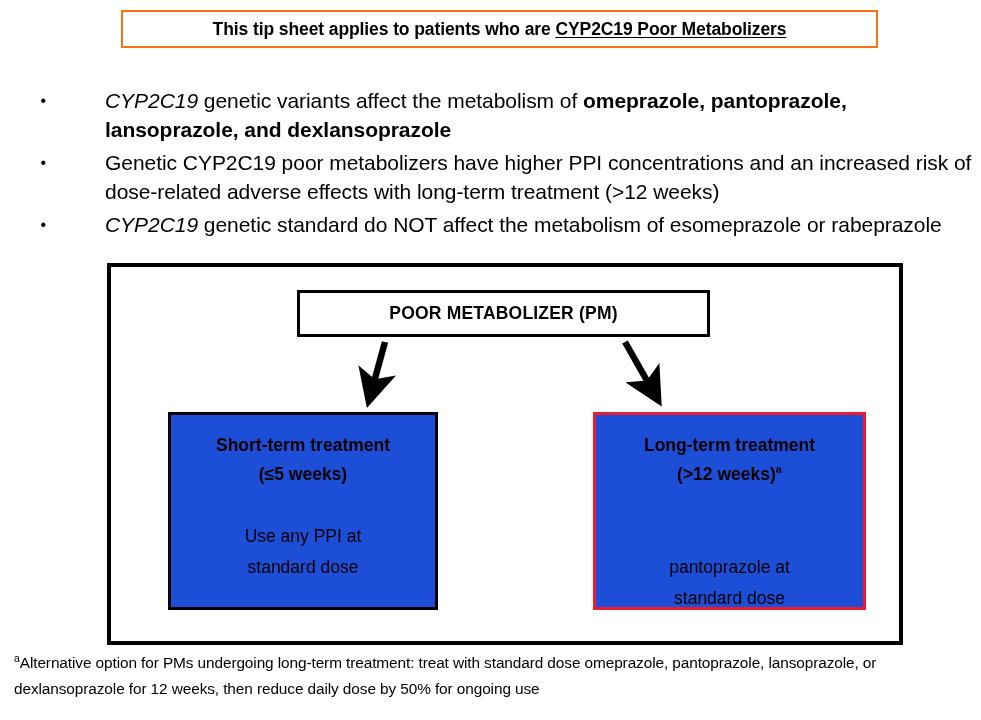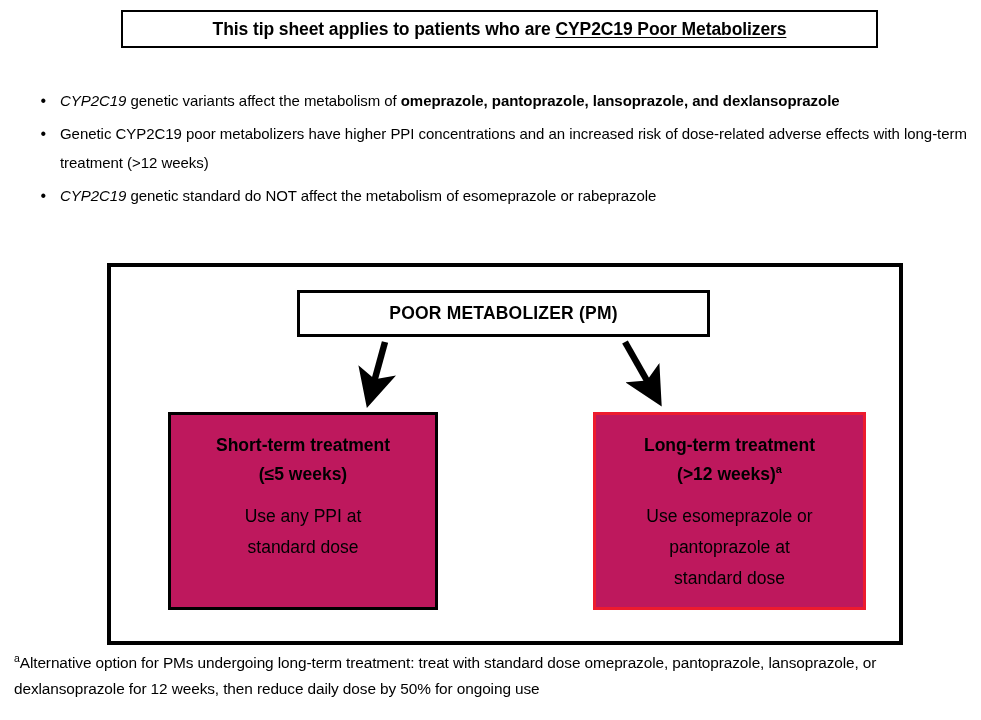--- a/index.html
+++ b/index.html
@@ -17,21 +17,21 @@
   }
 
   
   .header-box {
     position: absolute;
     left: 121px;
     top: 10px;
     width: 757px;
     height: 38px;
     box-sizing: border-box;
-    border: 2px solid #000000;
+    border: 2px solid #f97316;
     background: #ffffff;
     display: flex;
     align-items: center;
     justify-content: center;
   }
   .header-text {
     font-size: 17.5px;
     font-weight: bold;
     letter-spacing: -0.1px;
     white-space: nowrap;
@@ -56,23 +56,24 @@
   .bullet-marker {
     flex: 0 0 auto;
     width: 32px;
     text-align: right;
     padding-right: 14px;
     font-size: 16px;
     line-height: 29px;
   }
   .bullet-text {
     flex: 1 1 auto;
-    font-size: 15px;
+    font-size: 21px;
     line-height: 29px;
     letter-spacing: -0.05px;
+    margin-left: 45px;
   }
   .bullet-text i { font-style: italic; }
   .bullet-text b { font-weight: bold; }
 
   
   .flow-container {
     position: absolute;
     left: 107px;
     top: 263px;
     width: 796px;
@@ -110,21 +111,21 @@
     width: 796px;
     height: 382px;
     pointer-events: none;
   }
 
   
   .tx-box {
     position: absolute;
     top: 145px;
     box-sizing: border-box;
-    background: #be185d;
+    background: #1d4ed8;
     display: flex;
     flex-direction: column;
     align-items: center;
     padding-top: 16px;
   }
   .tx-box-left {
     left: 57px;
     width: 270px;
     height: 198px;
     border: 3px solid #000000;
@@ -144,21 +145,21 @@
   .tx-title sup {
     font-size: 11px;
     vertical-align: super;
     line-height: 0;
   }
   .tx-body {
     font-size: 17.5px;
     font-weight: normal;
     line-height: 31px;
     text-align: center;
-    margin-top: 12px;
+    margin-top: 32px;
   }
 
   
   .footnote {
     position: absolute;
     left: 14px;
     top: 650px;
     width: 955px;
     font-size: 15.4px;
     line-height: 26px;
@@ -224,21 +225,21 @@
       <span>standard dose</span>
     </div>
   </div>
 
   <div class="tx-box tx-box-right">
     <div class="tx-title">
       <span>Long-term treatment</span><br>
       <span>(&gt;12 weeks)</span><sup>a</sup>
     </div>
     <div class="tx-body">
-      <span>Use esomeprazole or</span><br>
+      <br>
       <span>pantoprazole at</span><br>
       <span>standard dose</span>
     </div>
   </div>
 
 </div>
 
 <div class="footnote"><sup>a</sup><span>Alternative option for PMs undergoing long-term treatment: treat with standard dose omeprazole, pantoprazole, lansoprazole, or dexlansoprazole for 12 weeks, then reduce daily dose by 50% for ongoing use</span></div>
 
 </body></html>

